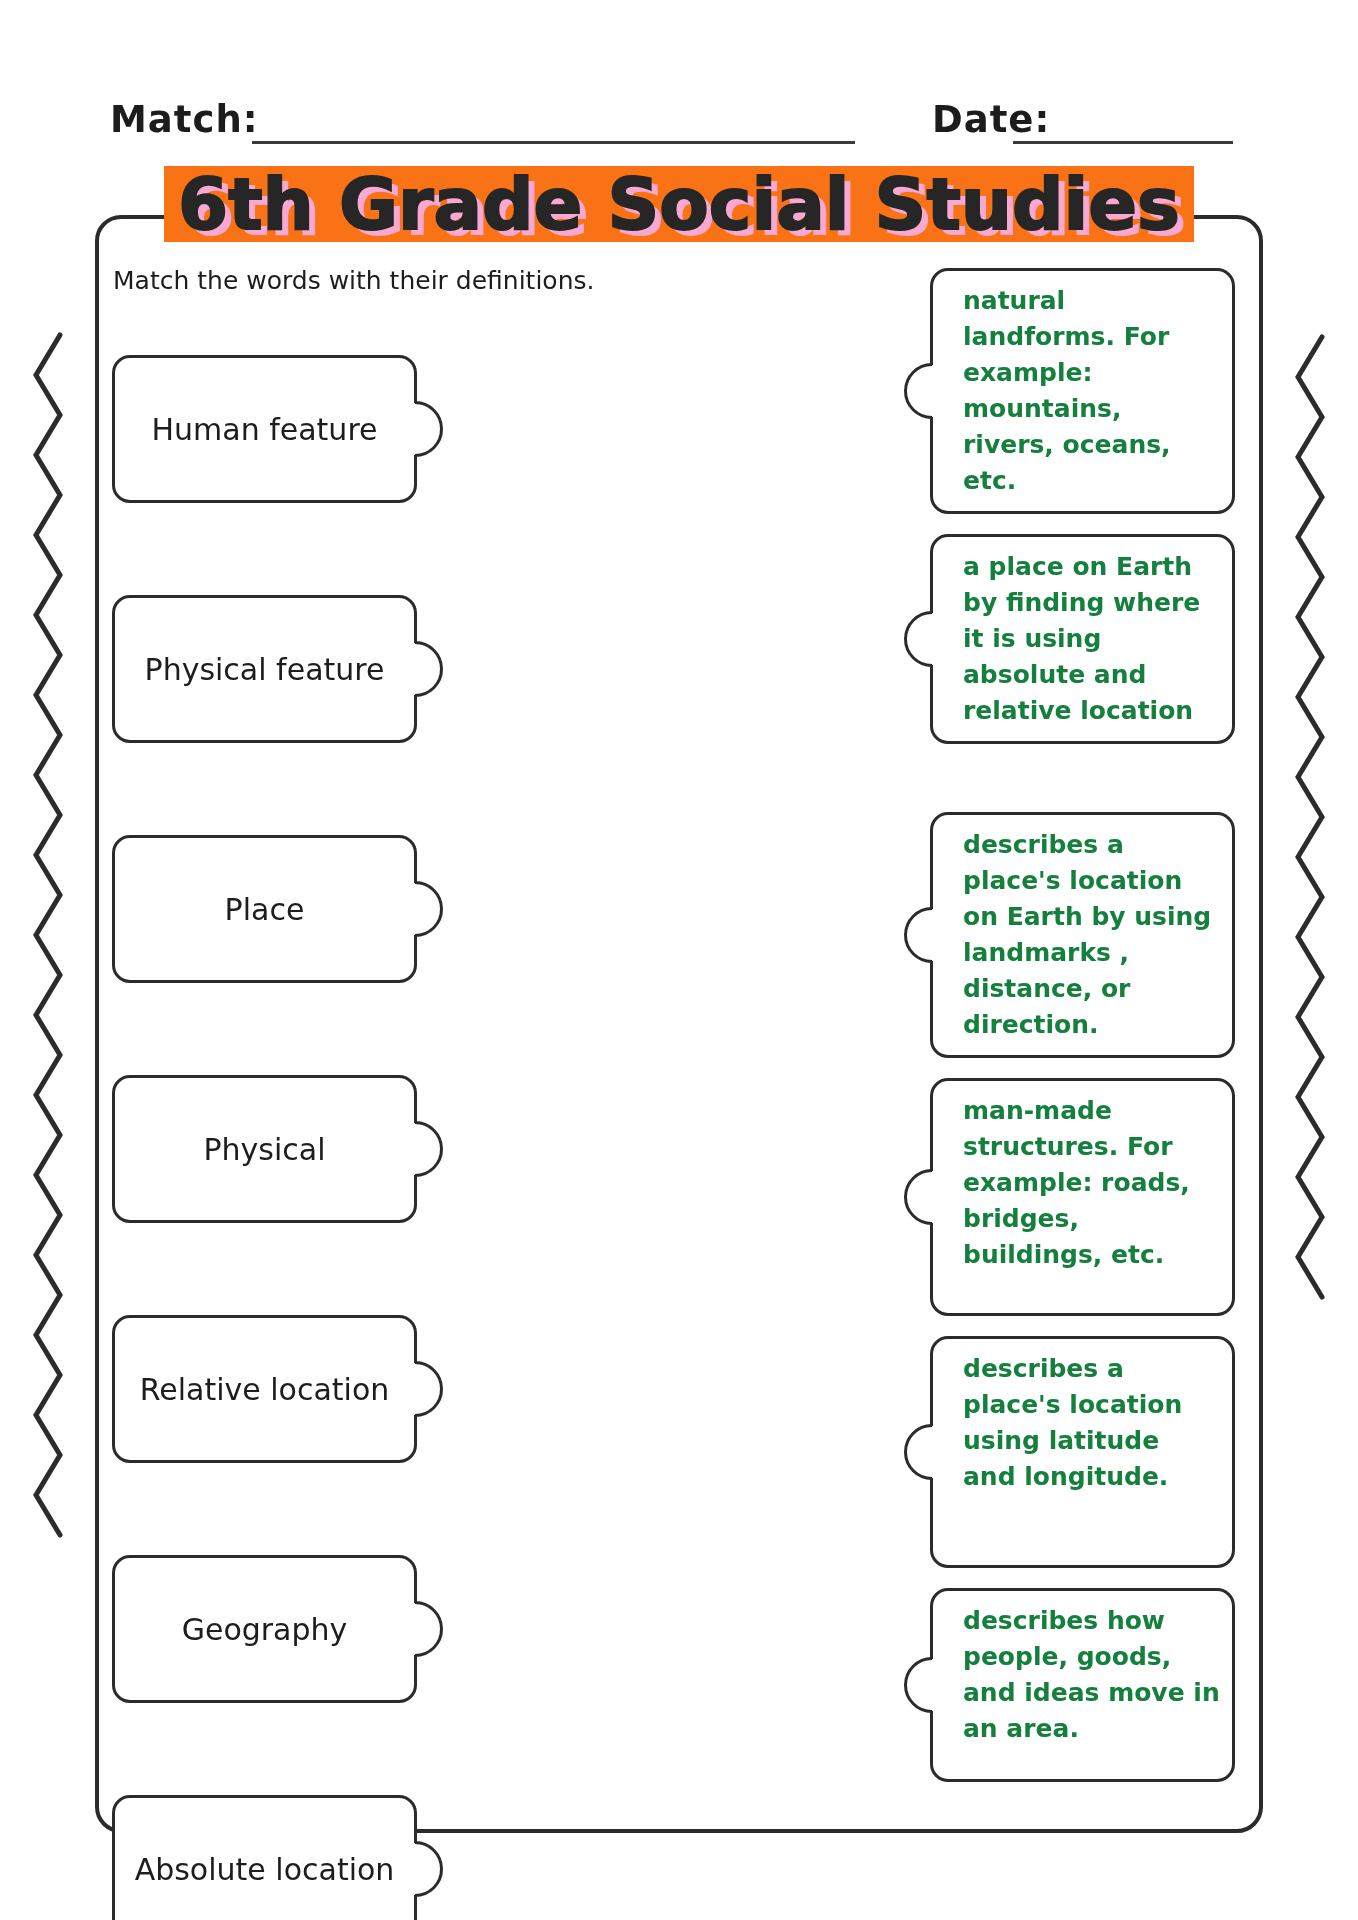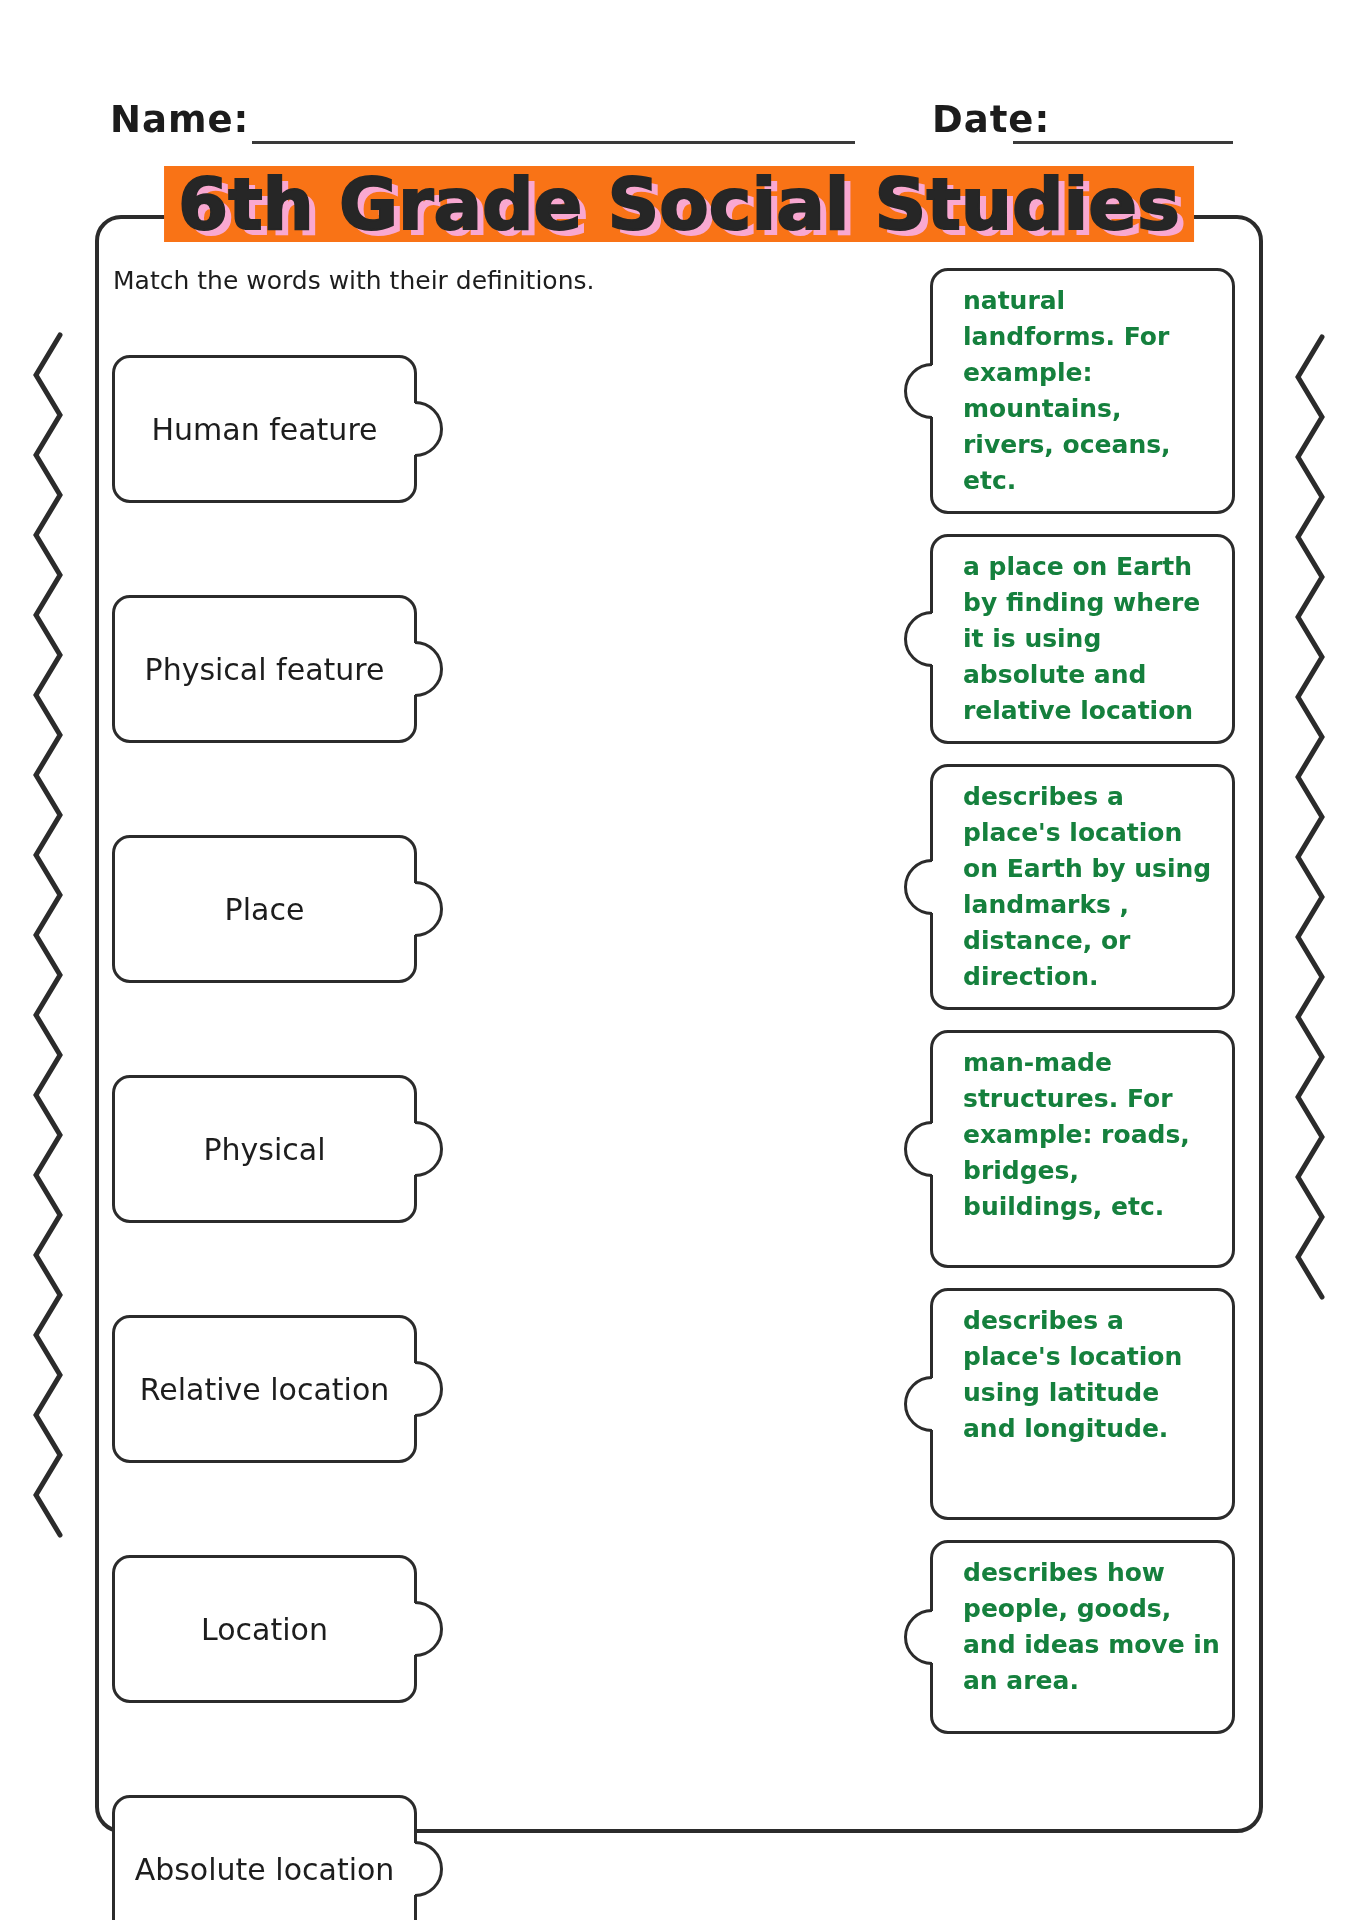--- a/index.html
+++ b/index.html
@@ -64,21 +64,21 @@
   }
   .word-col .word-card:last-child { margin-bottom:0; }
   .def-card {
     margin-bottom:20px;
     padding:12px 12px 12px 30px;
     font-size:25px; line-height:36px; color:#15803d;font-weight:bold;
   }
   .def-col .def-card:last-child { margin-bottom:0; }
   .def-card:nth-child(1) { min-height:184px; }
   .def-card:nth-child(2) { min-height:178px; }
-  .def-card:nth-child(3) { min-height:216px; }
+  .def-card:nth-child(3) { min-height:216px;margin-top:48px; }
   .def-card:nth-child(4) { min-height:238px; }
   .def-card:nth-child(5) { min-height:232px; }
   .def-card:nth-child(6) { min-height:194px; }
   .def-card:nth-child(7) { min-height:186px; }
 
   
   .knob, .knob-cover { position:absolute; background:#ffffff; }
   .knob {
     width:56px; height:56px; border:3px solid #2b2b2b; border-radius:50%;
     top:50%; margin-top:-28px;
@@ -92,21 +92,21 @@
 </head>
 <body>
 
 <div class="page">
 
   <svg class="deco-svg" width="1358" height="1920" viewBox="0 0 1358 1920">
     <polyline id="zig-left" points="60,335 36,375 60,415 36,455 60,495 36,535 60,575 36,615 60,655 36,695 60,735 36,775 60,815 36,855 60,895 36,935 60,975 36,1015 60,1055 36,1095 60,1135 36,1175 60,1215 36,1255 60,1295 36,1335 60,1375 36,1415 60,1455 36,1495 60,1535"></polyline>
     <polyline id="zig-right" points="1322,337 1298,377 1322,417 1298,457 1322,497 1298,537 1322,577 1298,617 1322,657 1298,697 1322,737 1298,777 1322,817 1298,857 1322,897 1298,937 1322,977 1298,1017 1322,1057 1298,1097 1322,1137 1298,1177 1322,1217 1298,1257 1322,1297"></polyline>
   </svg>
 
-  <div class="field-label name-label">Name:</div>
+  <div class="field-label name-label">Match:</div>
   <div class="write-line name-line"></div>
 
   <div class="field-label date-label">Date:</div>
   <div class="write-line date-line"></div>
 
   <div class="frame"></div>
 
   <div class="title">6th Grade Social Studies</div>
 
   <div class="instructions">Match the words with their definitions.</div>
@@ -133,21 +133,21 @@
       <span>Physical</span>
     </div>
       <div class="card word-card">
       <span class="knob-cover cover-right"></span>
       <span class="knob knob-right"></span>
       <span>Relative location</span>
     </div>
       <div class="card word-card">
       <span class="knob-cover cover-right"></span>
       <span class="knob knob-right"></span>
-      <span>Location</span>
+      <span>Geography</span>
     </div>
       <div class="card word-card">
       <span class="knob-cover cover-right"></span>
       <span class="knob knob-right"></span>
       <span>Absolute location</span>
     </div>
     </div>
   <div class="def-col" id="def-col">
       <div class="card def-card">
       <span class="knob-cover cover-left"></span>

